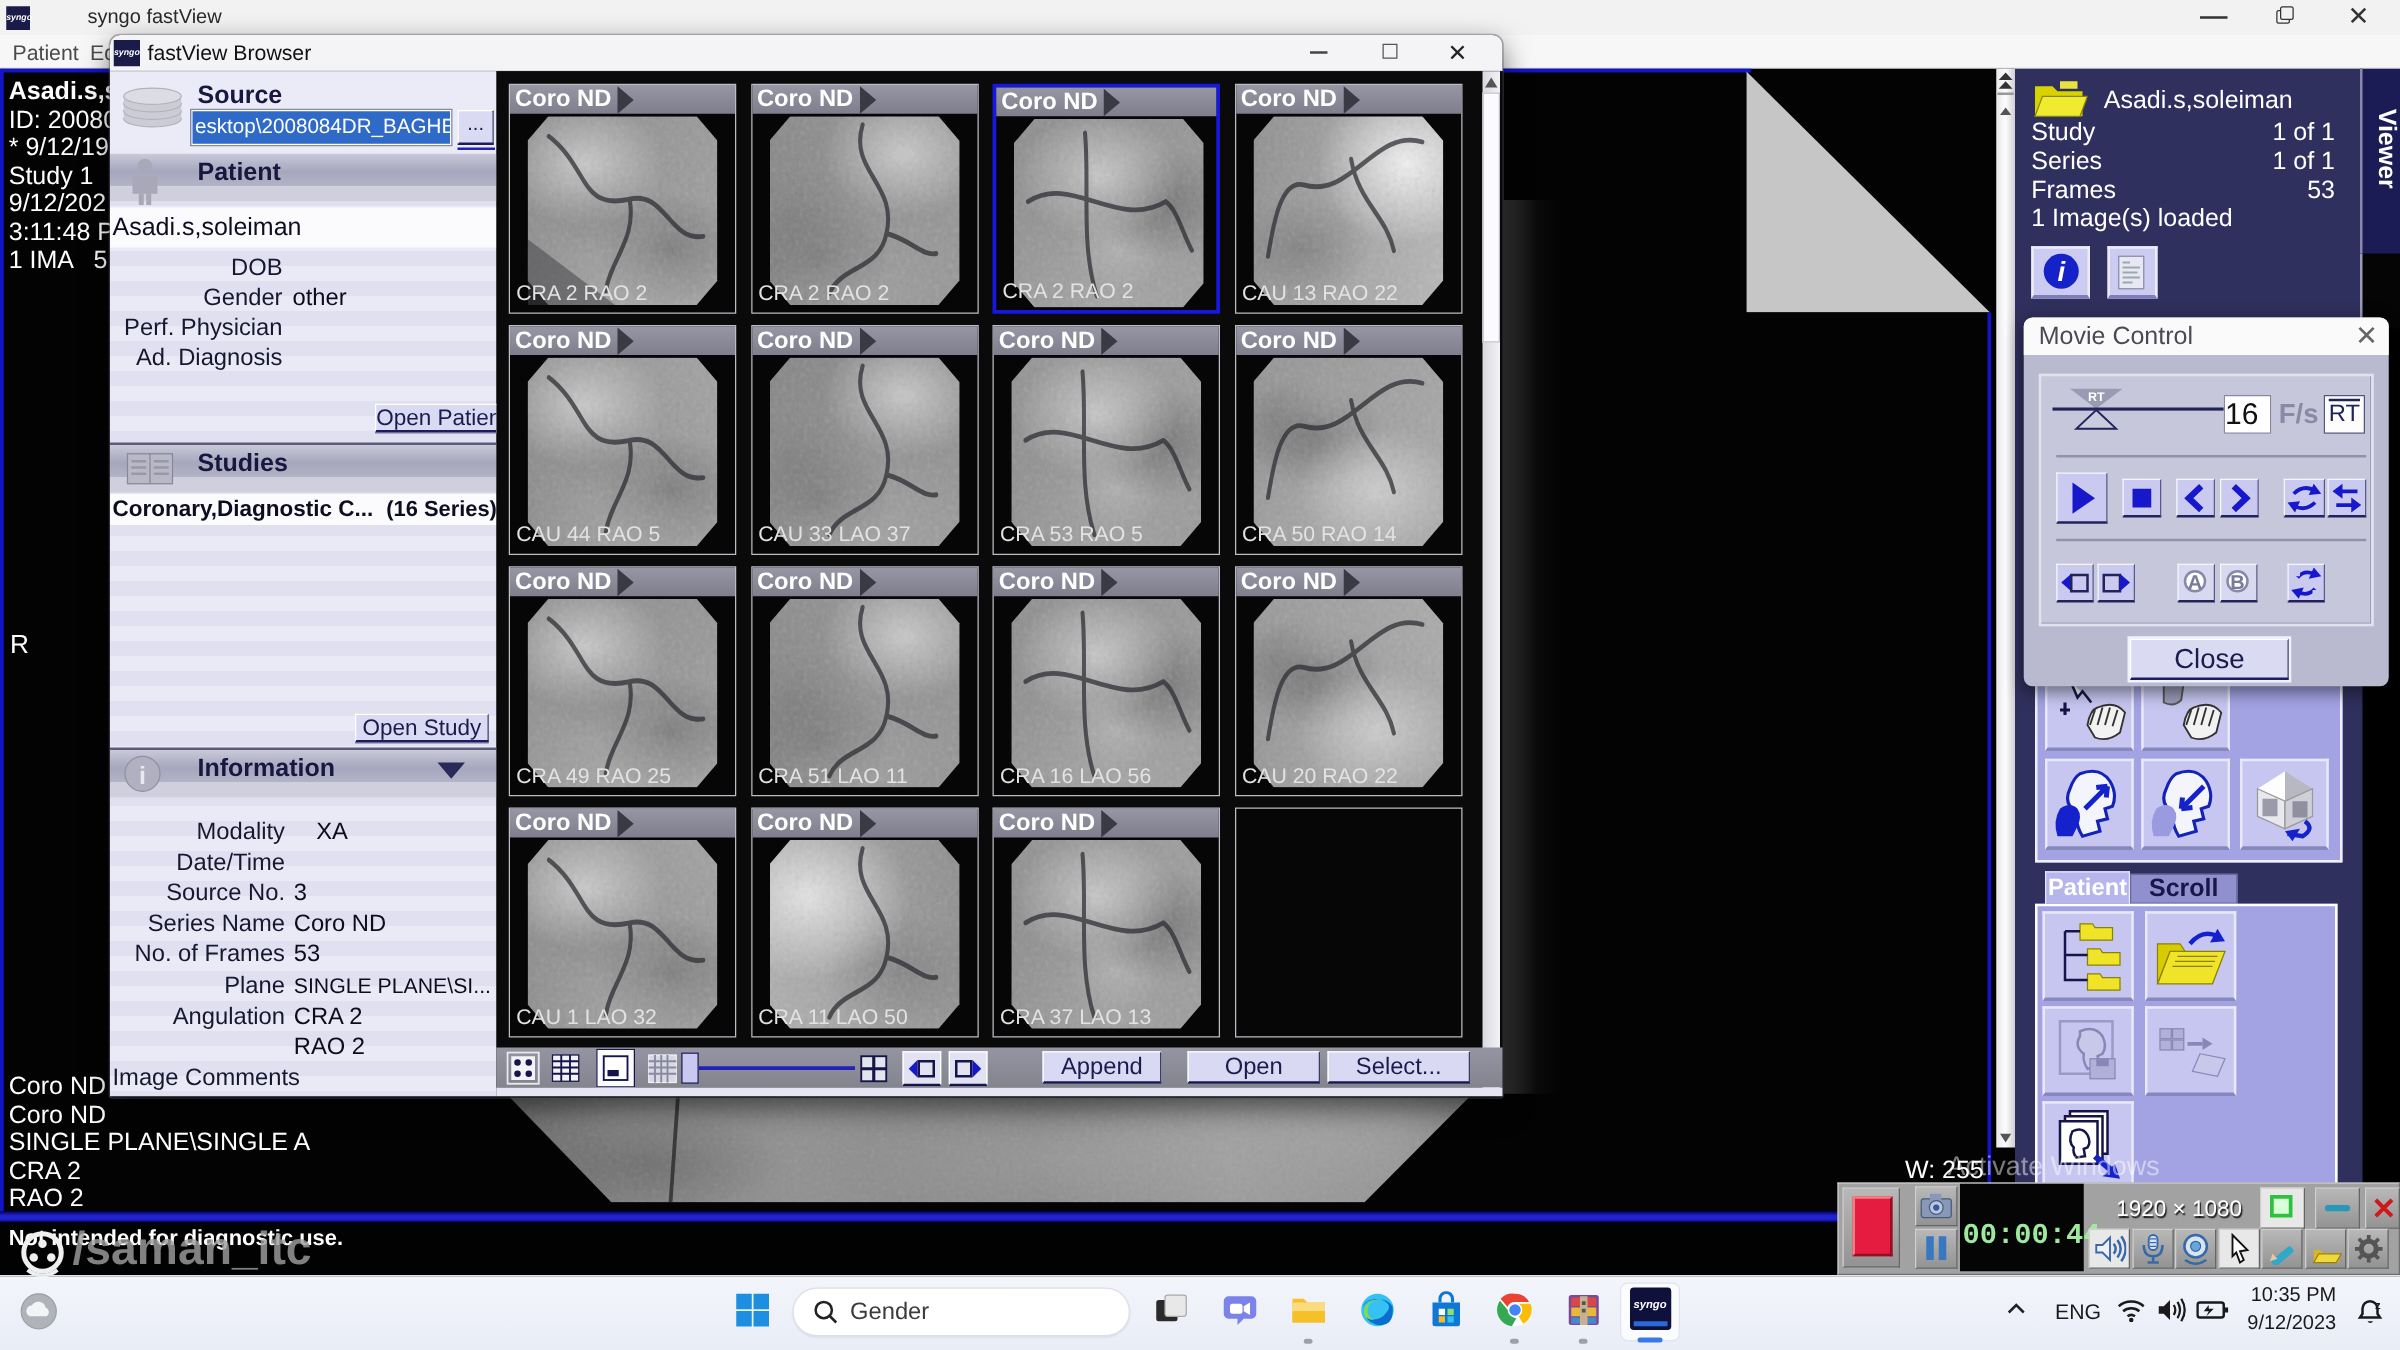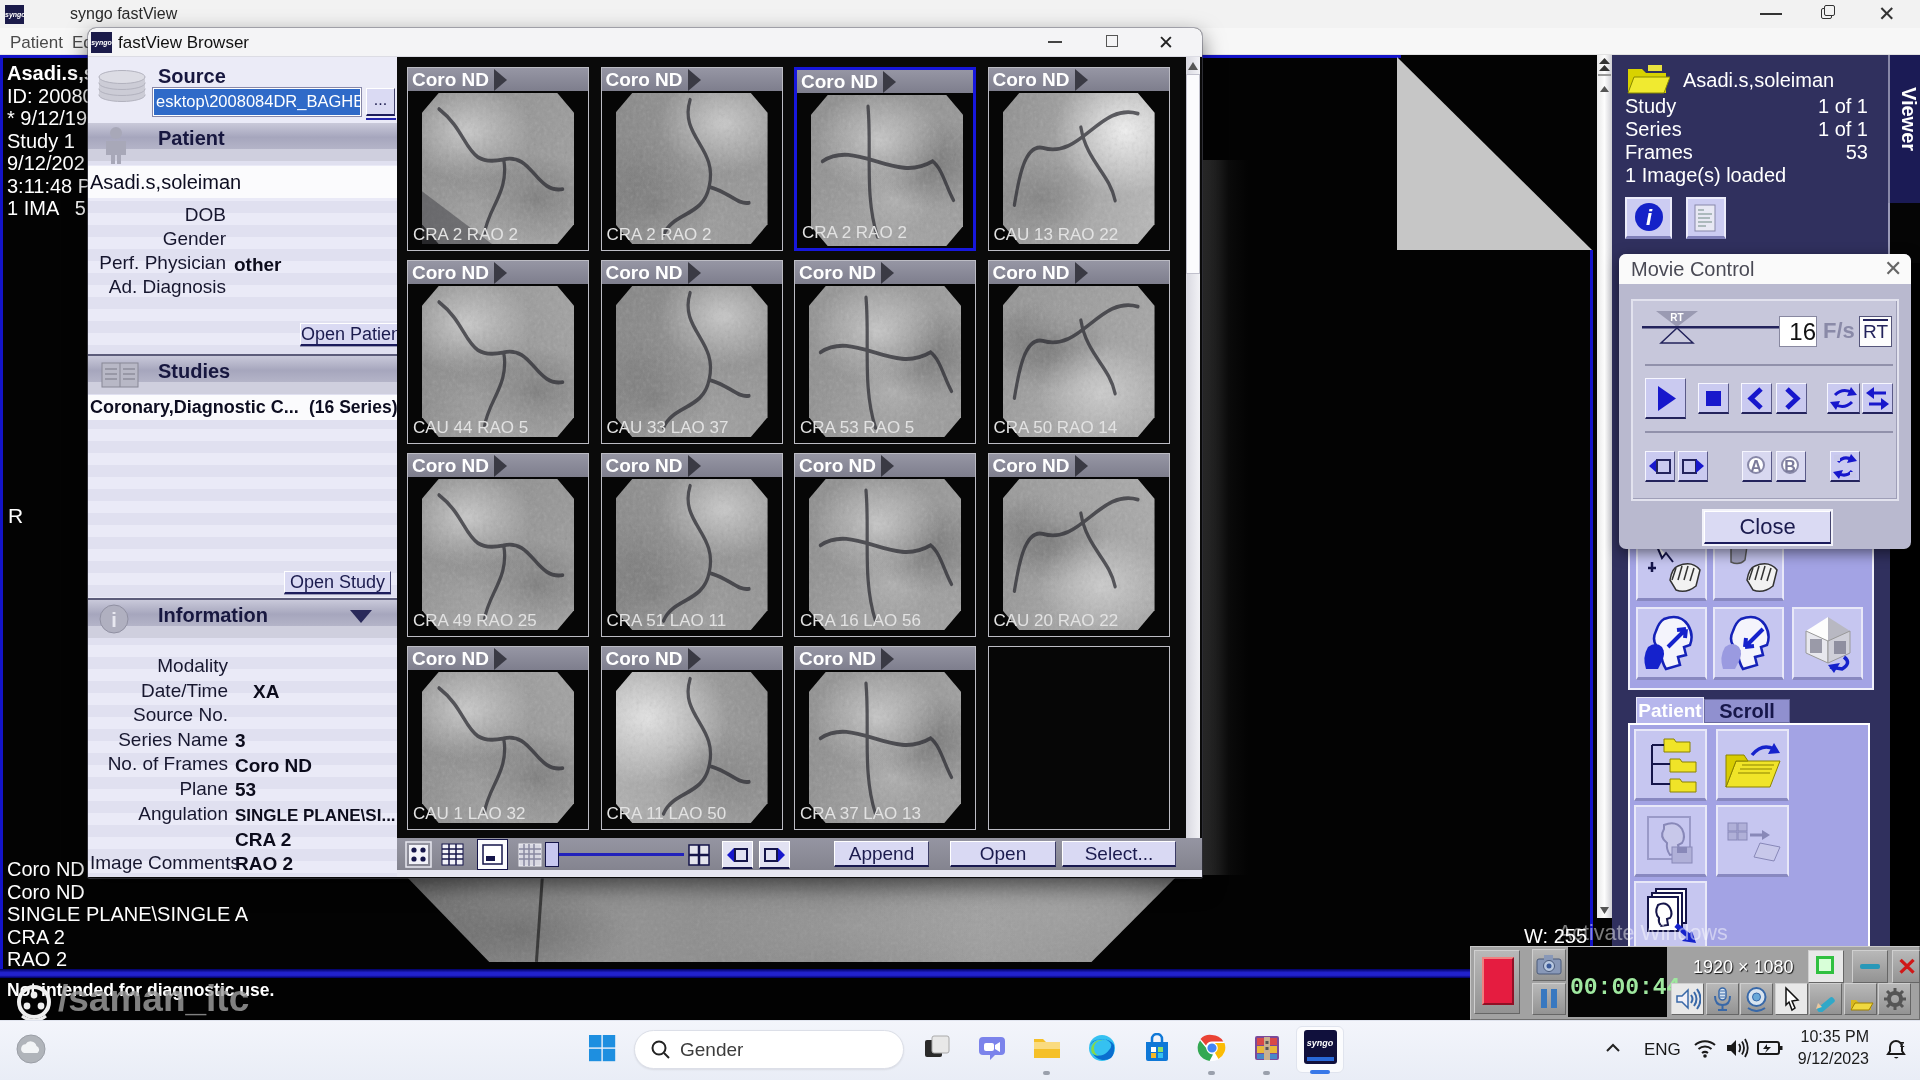--- a/index.html
+++ b/index.html
@@ -15,21 +15,21 @@
 
 #bwin{left:88px;top:28px;width:1114px;height:850px;background:#0a0a0a;border-radius:8px 8px 2px 2px;
  box-shadow:0 8px 22px rgba(0,0,0,.55), 0 0 0 1px rgba(120,120,140,.5);}
 #btitle{left:0;top:0;width:100%;height:29px;background:#f4f4f6;border-radius:8px 8px 0 0;border-bottom:1px solid #dcdce4;}
 #bleft{left:0;top:29px;width:309px;height:820px;overflow:hidden;background:repeating-linear-gradient(180deg,#e0e0f0 0px,#e0e0f0 12px,#eaeaf7 12px,#eaeaf7 24px);}
 .sechead{left:0;width:309px;height:26px;background:linear-gradient(180deg,#c9c9da 0%,#a6a6bd 55%,#b4b4c8 100%);}
 .sechead2{left:0;width:309px;height:12px;background:#cfcfde;}
 .sectitle{font-weight:bold;color:#17173f;font-size:20px;}
 .whiterow{left:0;width:309px;height:32px;background:#fbfbfd;color:#0d0d20;font-size:20px;line-height:32px;}
 .lbl{color:#17172f;font-size:19px;text-align:right;}
-.val{color:#0c0c1c;font-size:19px;font-weight:bold;margin-top:26px;}
+.val{color:#0c0c1c;font-size:19px;font-weight:normal;}
 .pbtn{background:#dadaf3;white-space:nowrap;font-family:"Liberation Sans",sans-serif;border-top:1px solid #ffffff;border-left:1px solid #ffffff;border-right:1px solid #44446e;
  border-bottom:2px solid #1c1c5c;color:#1b1b4e;font-size:19px;text-align:center;box-shadow:0 1px 0 #9a9ab8;}
 .sepline{left:0;width:309px;height:2px;background:#5c5c7a;}
 
 .cell{background:#060606;border:1px solid #bcbcc4;}
 .cellsel{border:3px solid #1717dd;}
 .chead{position:absolute;left:0;top:0;width:100%;height:23px;background:linear-gradient(180deg,#9696a4,#7e7e8d);
  color:#fff;font-size:19px;font-weight:bold;line-height:23px;padding-left:4px;}
 .chead .arr{position:absolute;top:1px;width:0;height:0;border-top:11px solid transparent;border-bottom:11px solid transparent;border-left:13px solid #3a3a44;}
 .cimg{position:absolute;overflow:hidden;}
@@ -277,21 +277,21 @@
 <div class="abs" style="left:1619px;top:254px;width:292px;height:30px;background:#fafafa;border-radius:7px 7px 0 0;"></div>
 <div class="abs" style="left:1631px;top:258px;font-size:20px;color:#4a4a55;">Movie Control</div>
 <div class="abs" style="left:1884px;top:256px;font-size:22px;color:#666;">✕</div>
 <div class="abs" id="minner"></div>
 <svg class="abs" style="left:1640px;top:305px;" width="150" height="48" viewBox="0 0 150 48">
 <polygon points="16,6 58,6 37,22 " fill="#9a9ab2"></polygon>
 <text x="37" y="16" font-size="10" font-weight="bold" fill="#fff" text-anchor="middle">RT</text>
 <rect x="2" y="21" width="138" height="2.5" fill="#23235c"></rect>
 <polygon points="37,23 53,38 21,38" fill="#ccccdf" stroke="#23235c" stroke-width="1.5"></polygon>
 </svg>
-<div class="abs" style="left:1779px;top:316px;width:38px;height:31px;background:#fff;border:1px solid #8888a0;color:#111;font-size:24px;text-align:right;line-height:29px;">16</div>
+<div class="abs" style="left:1779px;top:316px;width:38px;height:31px;background:#fff;border:1px solid #8888a0;color:#111;font-size:24px;text-align:left;line-height:29px;">16</div>
 <div class="abs" style="left:1823px;top:318px;font-size:22px;font-weight:bold;color:#8a8aa8;">F/s</div>
 <div class="abs" style="left:1859px;top:316px;width:33px;height:31px;background:#fdfdfd;border:1px solid #55557a;color:#23235c;font-size:19px;text-align:center;line-height:29px;"><span style="border-top:2px solid #23235c;">RT</span></div>
 <div class="abs" style="left:1645px;top:364px;width:248px;height:1.5px;background:#9191ab;"></div>
 <div class="mbtn" style="left:1645px;top:378px;width:41px;height:41px;"></div>
 <svg class="abs" style="left:1645px;top:378px;" width="41" height="41">
       <polygon points="13,8 31,20.5 13,33" fill="#1717cc"></polygon>
     </svg>
 <div class="mbtn" style="left:1698px;top:383px;width:31px;height:31px;"></div>
 <div class="abs" style="left:1706px;top:391px;width:15px;height:15px;background:#1717cc;"></div>
 <div class="mbtn" style="left:1741px;top:383px;width:31px;height:31px;"></div>

